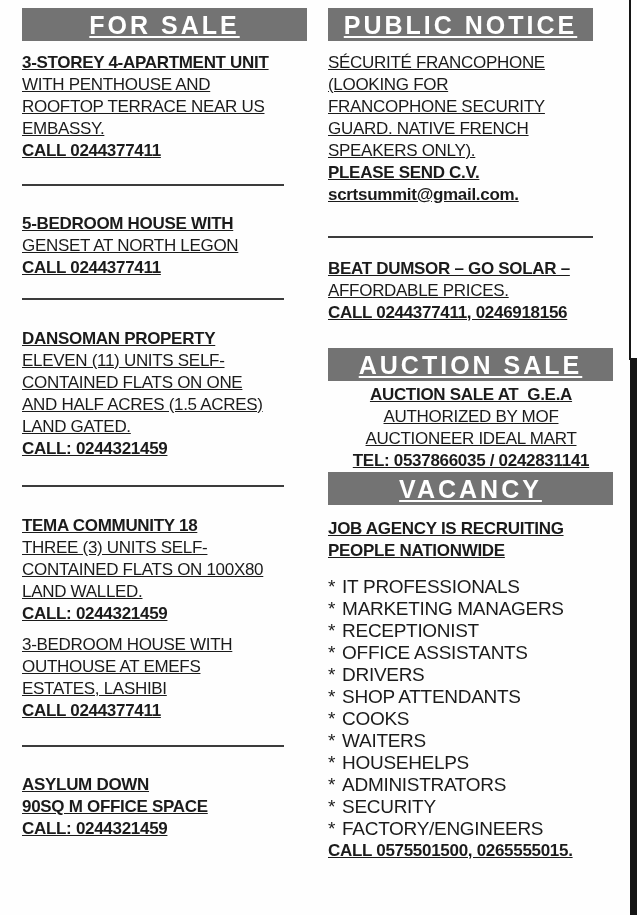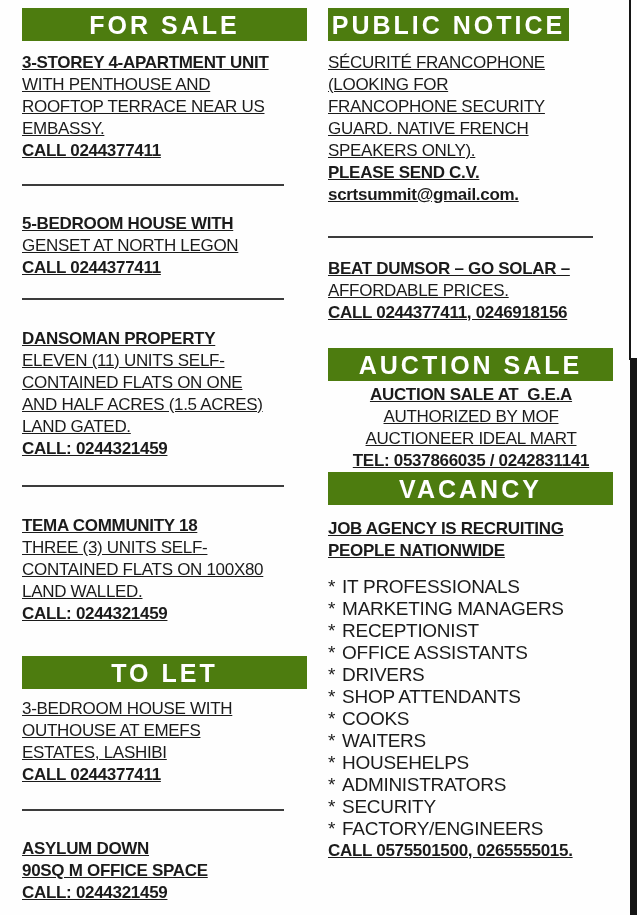--- a/index.html
+++ b/index.html
@@ -13,31 +13,32 @@
     position:relative;
     width:637px; height:915px;
     background:#fefefe;
     overflow:hidden;
   }
   .col { position:absolute; top:0; }
   .col-left  { left:22px;  width:286px; }
   .col-right { left:328px; width:286px; }
 
   .secbar {
-    background:#4d7c0f;
+    background:#737373;
     color:#ffffff;
     font-weight:bold;
     font-size:25px;
     letter-spacing:3px;
     text-align:center;
     height:33px;
     line-height:34px;
     width:285px;
+    text-decoration:underline;
   }
-  .secbar.narrow { width:241px; }
+  .secbar.narrow { width:265px; }
 
   .ad { font-size:17px; line-height:22px; letter-spacing:-0.3px;text-decoration:underline; }
   .line { white-space:pre; }
   .b { font-weight:bold; }
 
   .rule { height:2px; background:#3c3c3c; width:262px; }
   .col-right .rule { width:265px; }
 
   .vrow { white-space:pre; font-size:19px; line-height:22px; letter-spacing:-0.3px; }
   .vrow .bullet { margin-right:7px; }
@@ -92,23 +93,20 @@
     <div class="rule" style="margin-top:25px;"></div>
 
     <div class="ad" style="margin-top:28px;">
       <div class="line b">TEMA COMMUNITY 18</div>
       <div class="line">THREE (3) UNITS SELF-</div>
       <div class="line">CONTAINED FLATS ON 100X80</div>
       <div class="line">LAND WALLED.</div>
       <div class="line b">CALL: 0244321459</div>
     </div>
 
-    <div class="secbar" style="margin-top:31px;">
-      <span>TO LET</span>
-    </div>
 
     <div class="ad" style="margin-top:9px;">
       <div class="line">3-BEDROOM HOUSE WITH</div>
       <div class="line">OUTHOUSE AT EMEFS</div>
       <div class="line">ESTATES, LASHIBI</div>
       <div class="line b">CALL 0244377411</div>
     </div>
 
     <div class="rule" style="margin-top:23px;"></div>
 

